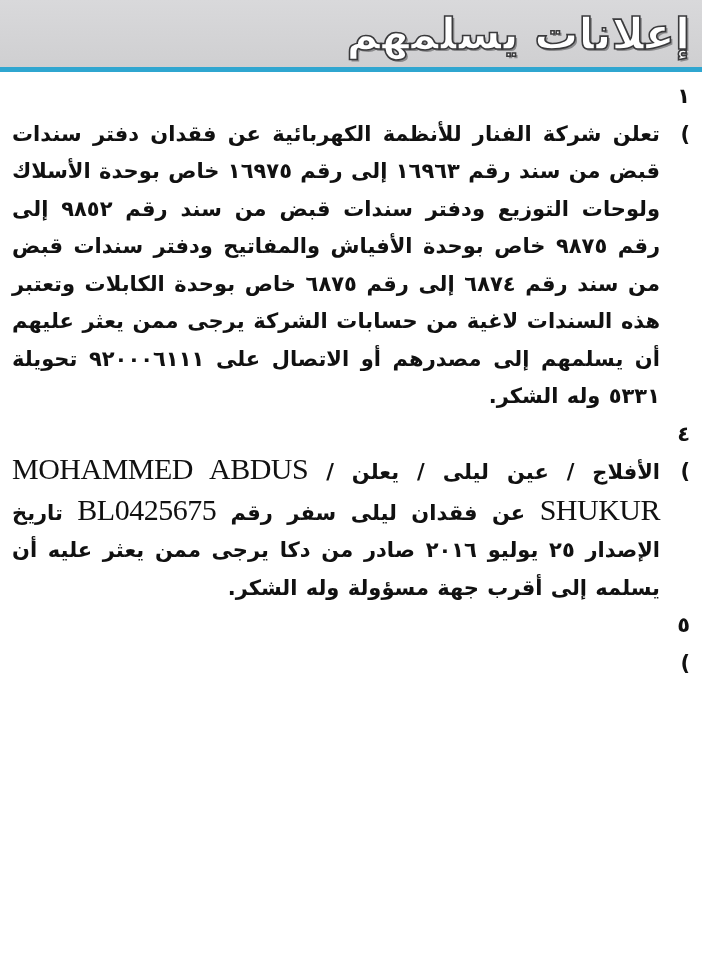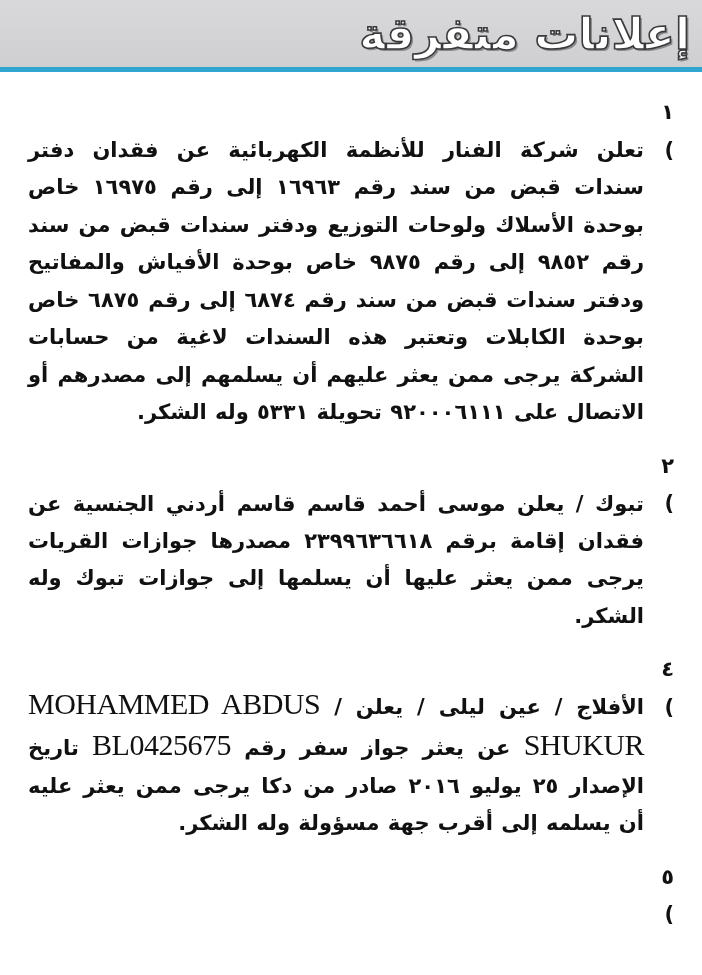--- a/index.html
+++ b/index.html
@@ -50,21 +50,21 @@
       direction: rtl;
       color: #111111;
     }
     .item {
       font-family: "DejaVu Sans", sans-serif;
       font-weight: bold;
       font-size: 21px;
       line-height: 37.5px;
       text-align: justify;
       text-align-last: right;
-      margin: 16px;
+      margin: 0;
       padding: 0;
       padding-right: 30px;
       text-indent: -30px;
       word-spacing: 1px;
     }
     .num {
       display: inline-block;
       width: 30px;
       text-indent: 0;
     }
@@ -74,31 +74,28 @@
       font-size: 30px;
       direction: ltr;
       unicode-bidi: embed;
       letter-spacing: -0.5px;
     }
   </style>
 </head>
 <body>
 
 <div class="header">
-  <div class="header-title">إعلانات متفرقة</div>
+  <div class="header-title">إعلانات يسلمهم</div>
 </div>
 <div class="blue-bar"></div>
 
 <div class="content">
   <p class="item">
     <span class="num">١ )</span><span>تعلن شركة الفنار للأنظمة الكهربائية عن فقدان دفتر سندات قبض من سند رقم ١٦٩٦٣ إلى رقم ١٦٩٧٥ خاص بوحدة الأسلاك ولوحات التوزيع ودفتر سندات قبض من سند رقم ٩٨٥٢ إلى رقم ٩٨٧٥ خاص بوحدة الأفياش والمفاتيح ودفتر سندات قبض من سند رقم ٦٨٧٤ إلى رقم ٦٨٧٥ خاص بوحدة الكابلات وتعتبر هذه السندات لاغية من حسابات الشركة يرجى ممن يعثر عليهم أن يسلمهم إلى مصدرهم أو الاتصال على ٩٢٠٠٠٦١١١ تحويلة ٥٣٣١ وله الشكر.</span>
   </p>
   <p class="item">
-    <span class="num">٢ )</span><span>تبوك / يعلن موسى أحمد قاسم قاسم أردني الجنسية عن فقدان إقامة برقم ٢٣٩٩٦٣٦٦١٨ مصدرها جوازات القريات يرجى ممن يعثر عليها أن يسلمها إلى جوازات تبوك وله الشكر.</span>
-  </p>
-  <p class="item">
-    <span class="num">٤ )</span><span>الأفلاج / عين ليلى / يعلن / </span><span class="latin">MOHAMMED ABDUS SHUKUR</span><span> عن يعثر جواز سفر رقم </span><span class="latin">BL0425675</span><span> تاريخ الإصدار ٢٥ يوليو ٢٠١٦ صادر من دكا يرجى ممن يعثر عليه أن يسلمه إلى أقرب جهة مسؤولة وله الشكر.</span>
+    <span class="num">٤ )</span><span>الأفلاج / عين ليلى / يعلن / </span><span class="latin">MOHAMMED ABDUS SHUKUR</span><span> عن فقدان ليلى سفر رقم </span><span class="latin">BL0425675</span><span> تاريخ الإصدار ٢٥ يوليو ٢٠١٦ صادر من دكا يرجى ممن يعثر عليه أن يسلمه إلى أقرب جهة مسؤولة وله الشكر.</span>
   </p>
   <p class="item">
     <span class="num">٥ )</span>
   </p>
 
 </div>
 
 </body></html>

